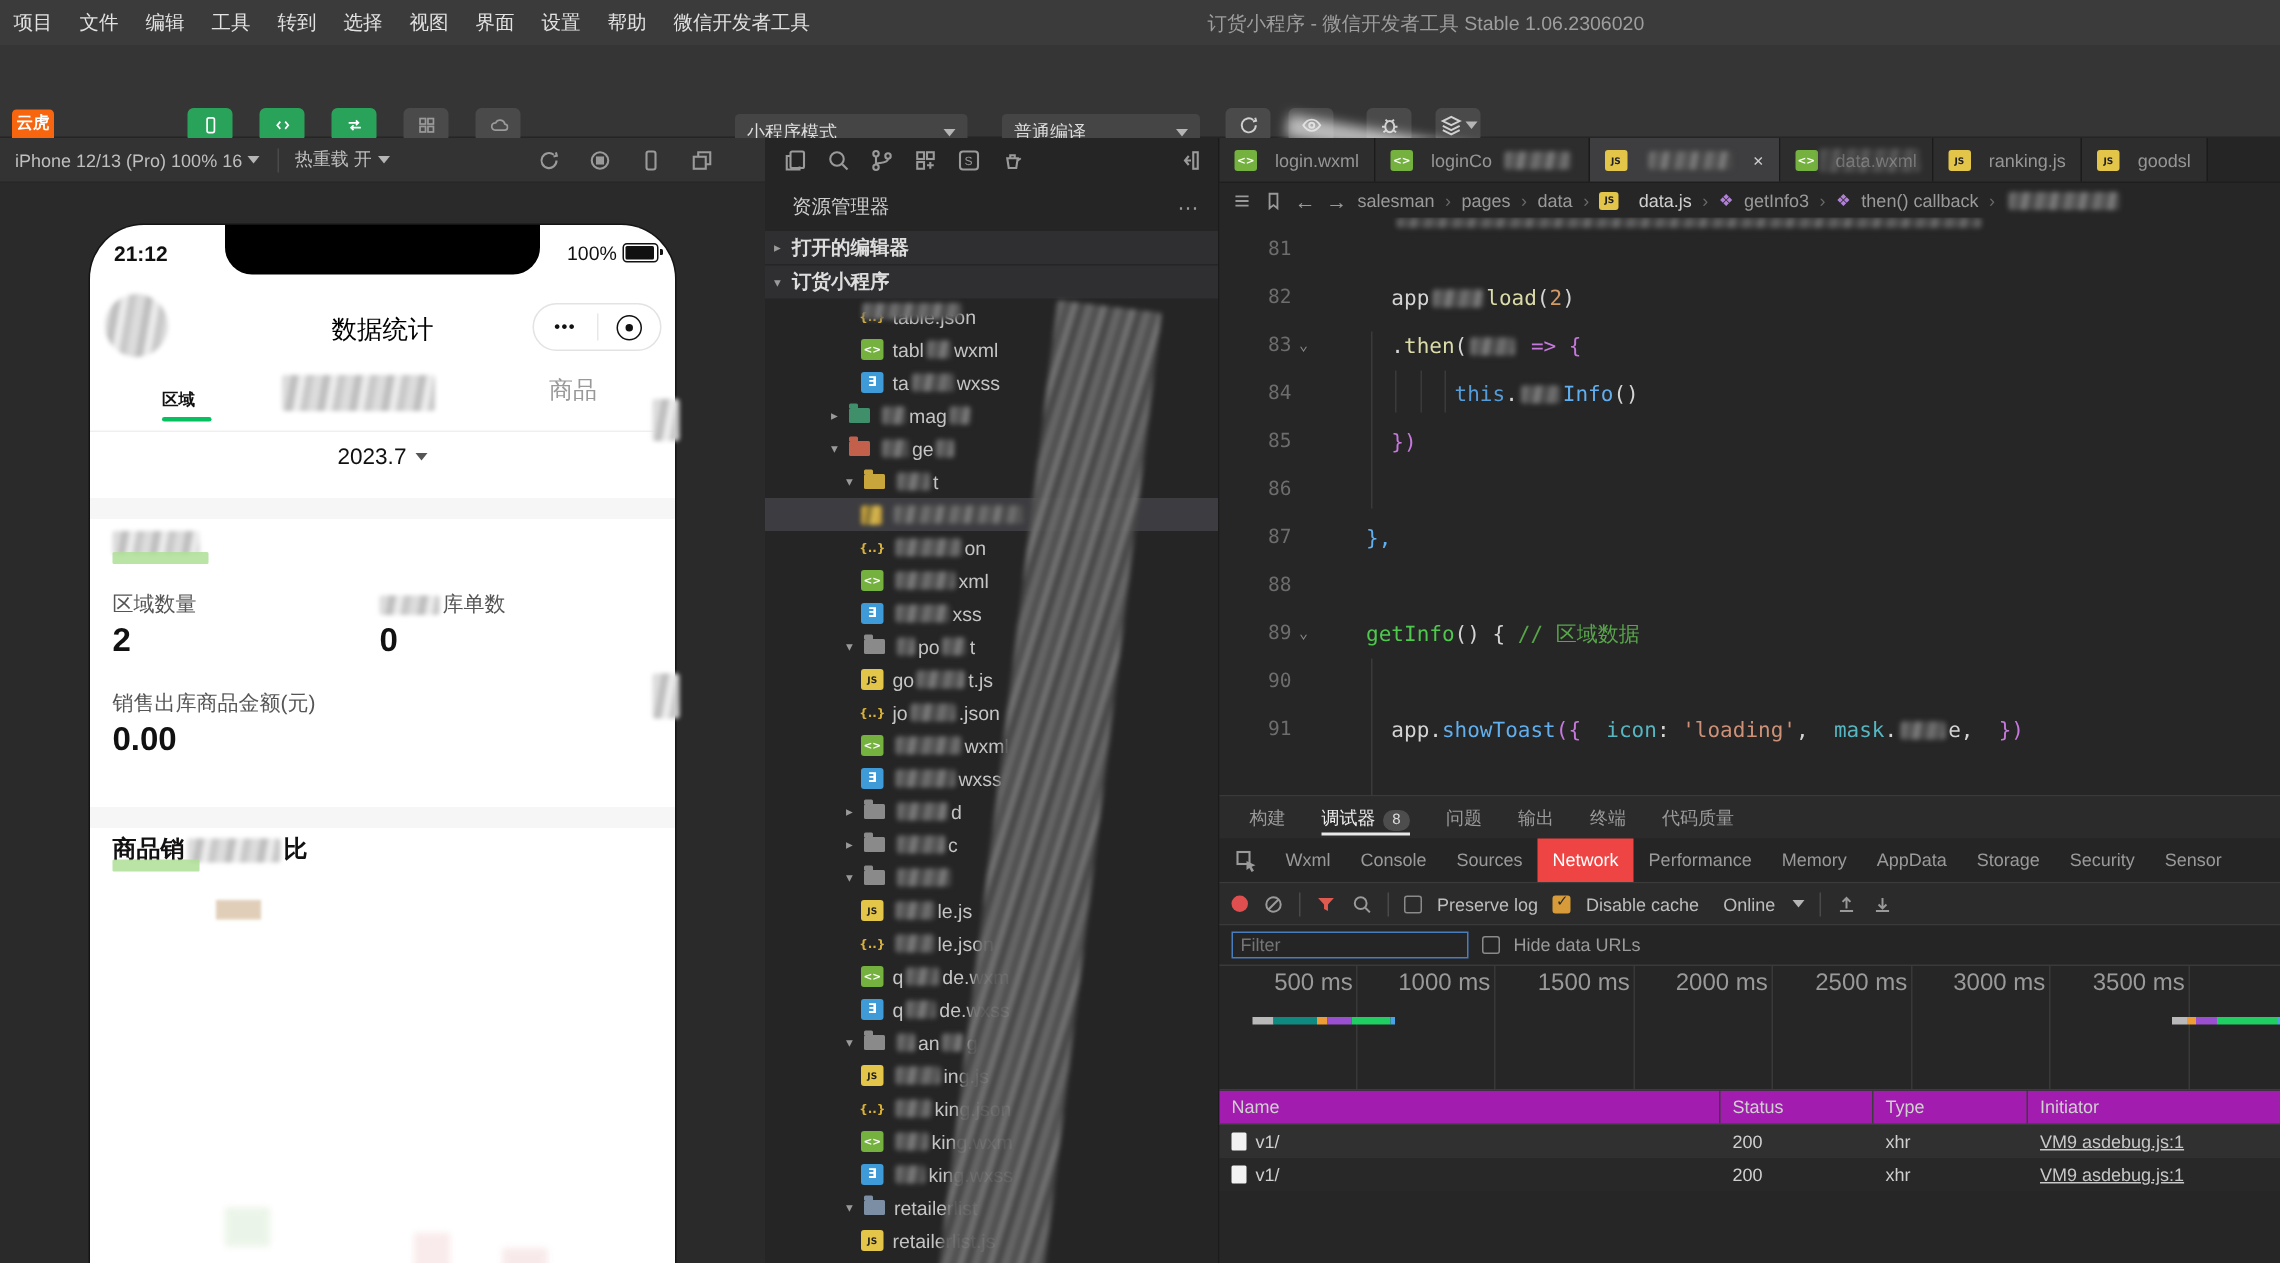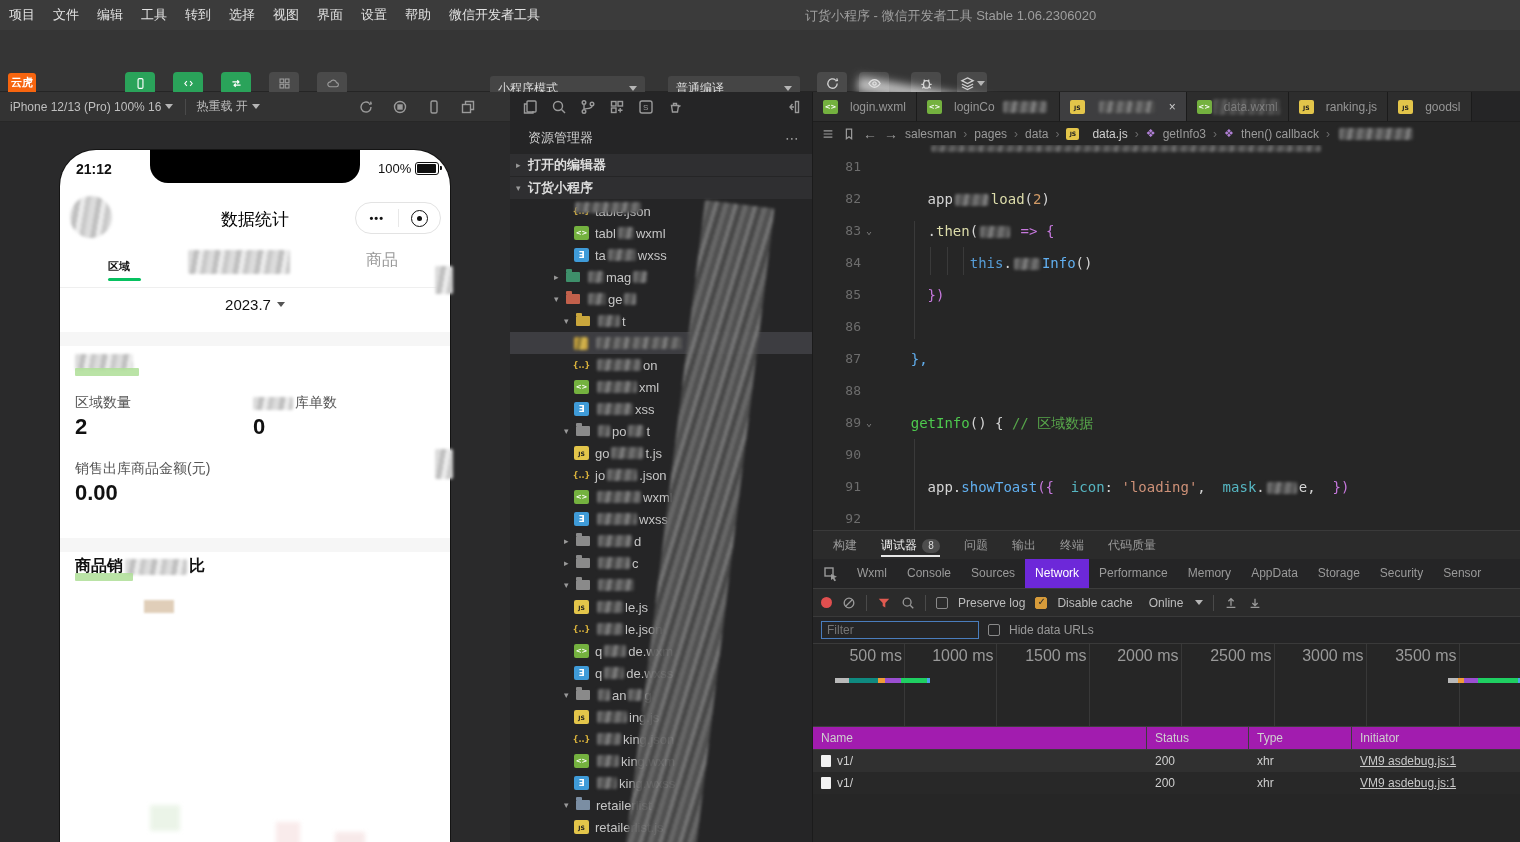--- a/index.html
+++ b/index.html
@@ -73,21 +73,21 @@
   .guide{position:absolute;width:1px;background:#3a3a3a;}
   
   #debugger{left:813px;top:530px;width:707px;height:312px;background:#262626;border-top:1px solid #3a3a3a;box-sizing:border-box;}
   #dbg-tabs{height:28px;display:flex;align-items:center;gap:24px;padding-left:20px;background:#2b2b2b;font-size:12px;color:#9a9a9a;}
   #dbg-tabs .dt{position:relative;height:28px;line-height:28px;}
   #dbg-tabs .dt.active{color:#f0f0f0;}
   #dbg-tabs .dt.active:after{content:"";position:absolute;left:0;right:0;bottom:2px;height:2px;background:#e8e8e8;}
   .badge{display:inline-block;min-width:14px;height:14px;line-height:14px;background:#4d4d4d;color:#ddd;border-radius:8px;text-align:center;font-size:10px;margin-left:5px;padding:0 2px;}
   #devtools-tabs{height:29px;display:flex;align-items:center;background:#252526;border-bottom:1px solid #3c3c3c;font-size:12px;color:#9a9a9a;}
   #devtools-tabs .vt{padding:0 10px;height:29px;line-height:29px;}
-  #devtools-tabs .vt.active{background:#6d28d9;color:#ffffff;}
+  #devtools-tabs .vt.active{background:#ef4444;color:#ffffff;}
   #net-controls{height:27px;display:flex;align-items:center;gap:10px;padding:0 8px;background:#2b2b2b;border-bottom:1px solid #3a3a3a;font-size:12px;color:#bdbdbd;}
   .cb{width:12px;height:12px;border:1px solid #8a8a8a;border-radius:2px;box-sizing:border-box;flex:none;}
   .cb.on{background:#d79b3a;border-color:#d79b3a;position:relative;}
   .cb.on:after{content:"✓";position:absolute;left:1px;top:-2px;color:#2b2b2b;font-size:10px;font-weight:bold;}
   #net-filterrow{height:26px;display:flex;align-items:center;gap:9px;padding:0 8px;background:#252526;border-bottom:1px solid #3a3a3a;font-size:12px;color:#9a9a9a;}
   #filter-input{width:158px;height:18px;background:transparent;border:1px solid #4a7dbd;color:#9a9a9a;font-size:12px;padding:0 5px;box-sizing:border-box;font-family:inherit;}
   .chip.on{color:#f0f0f0;}
   .chip.pill{background:#7a7a7a;color:#232323;border-radius:8px;padding:1px 7px;}
   #timeline{position:relative;height:82px;background:#262626;border-bottom:1px solid #3c3c3c;overflow:hidden;}
   .tick-line{position:absolute;top:0;bottom:0;width:1px;background:#383838;}
@@ -667,25 +667,20 @@
         <div class="cl" style="top: 294px;">
           <span class="ln">90</span>
           <span class="gut"></span>
           <span class="src"></span>
         </div>
         <div class="cl" style="top: 326px;">
           <span class="ln">91</span>
           <span class="gut"></span>
           <span class="src"><span class="tok-fg">      app</span><span class="tok-fg">.</span><span class="tok-bl2">showToast</span><span class="tok-mg">({</span><span class="tok-cy">  icon</span><span class="tok-fg">: </span><span class="tok-st">'loading'</span><span class="tok-fg">,  </span><span class="tok-cy">mask</span><span class="tok-fg">.</span><span class="ib mos" style="width: 30px;"></span><span class="tok-fg">e,</span><span class="tok-mg">  })</span></span>
         </div>
-        <div class="cl" style="top: 358px;">
-          <span class="ln">92</span>
-          <span class="gut"></span>
-          <span class="src"></span>
-        </div>
       </div>
   </div>
 
   <div id="debugger" class="abs">
     <div id="dbg-tabs">
         <span class="dt"><span>构建</span></span>
         <span class="dt active"><span>调试器</span><span class="badge">8</span></span>
         <span class="dt"><span>问题</span></span>
         <span class="dt"><span>输出</span></span>
         <span class="dt"><span>终端</span></span>

